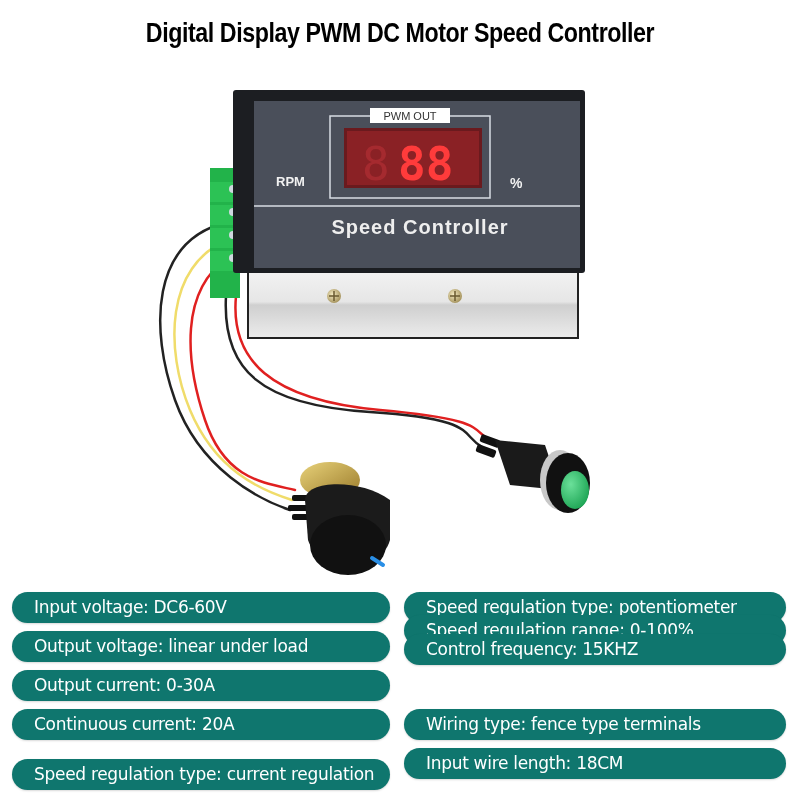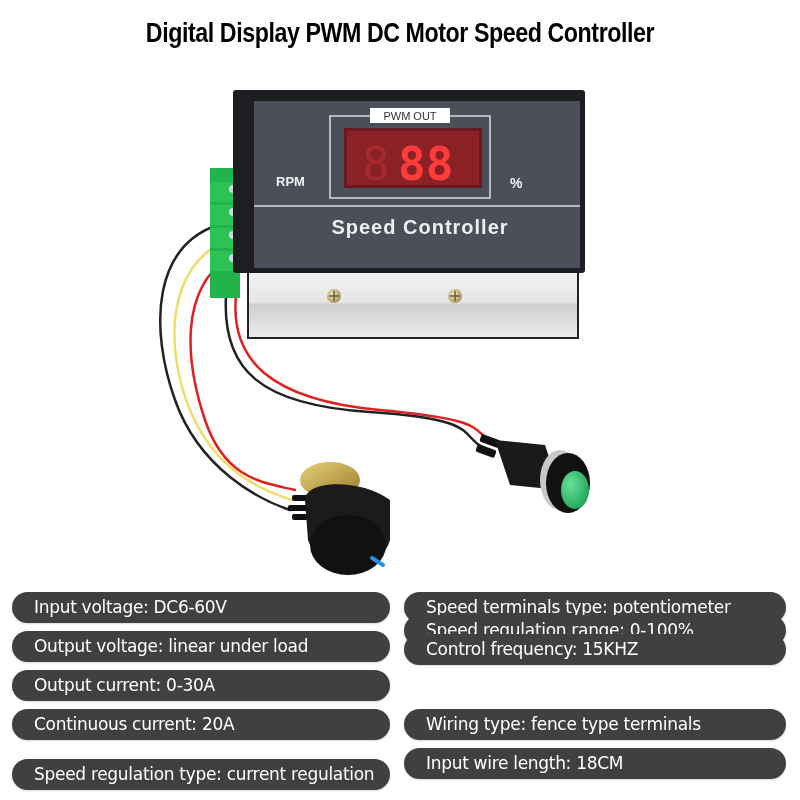--- a/index.html
+++ b/index.html
@@ -9,21 +9,21 @@
   .title {
     position: absolute; left: 0; top: 18px; width: 800px; text-align: center;
     font-family: "Liberation Sans", sans-serif; font-weight: bold; font-size: 27px;
     color: #000; letter-spacing: -0.5px; transform: scaleX(0.86); transform-origin: center;
   }
 
   .product { position: absolute; left: 0; top: 0; width: 800px; height: 590px; }
 
   .pill {
     position: absolute; height: 31px; border-radius: 16px;
-    background: #404040; color: #ffffff;
+    background: #0f766e; color: #ffffff;
     font-family: "DejaVu Sans", sans-serif; font-size: 17px; font-weight: normal;
     line-height: 31px; padding-left: 22px; white-space: nowrap; overflow: hidden;
     letter-spacing: -0.3px;
     box-shadow: 0 1px 2px rgba(0,0,0,0.15);
   }
   .pill.left { left: 12px; width: 378px; }
   .pill.right { left: 404px; width: 382px; }
 </style>
 </head>
 <body>
@@ -113,17 +113,17 @@
     <ellipse cx="575" cy="490" rx="14" ry="19" fill="url(#cap)"></ellipse>
   </g>
 </svg>
 
 <div class="pill left" style="top:592px">Input voltage: DC6-60V</div>
 <div class="pill left" style="top:631px">Output voltage: linear under load</div>
 <div class="pill left" style="top:670px">Output current: 0-30A</div>
 <div class="pill left" style="top:709px">Continuous current: 20A</div>
 <div class="pill left" style="top:759px">Speed regulation type: current regulation</div>
 
-<div class="pill right" style="top:592px">Speed terminals type: potentiometer</div>
+<div class="pill right" style="top:592px">Speed regulation type: potentiometer</div>
 <div class="pill right" style="top:615px">Speed regulation range: 0-100%</div>
 <div class="pill right" style="top:634px">Control frequency: 15KHZ</div>
 <div class="pill right" style="top:709px">Wiring type: fence type terminals</div>
 <div class="pill right" style="top:748px">Input wire length: 18CM</div>
 
 </body></html>

